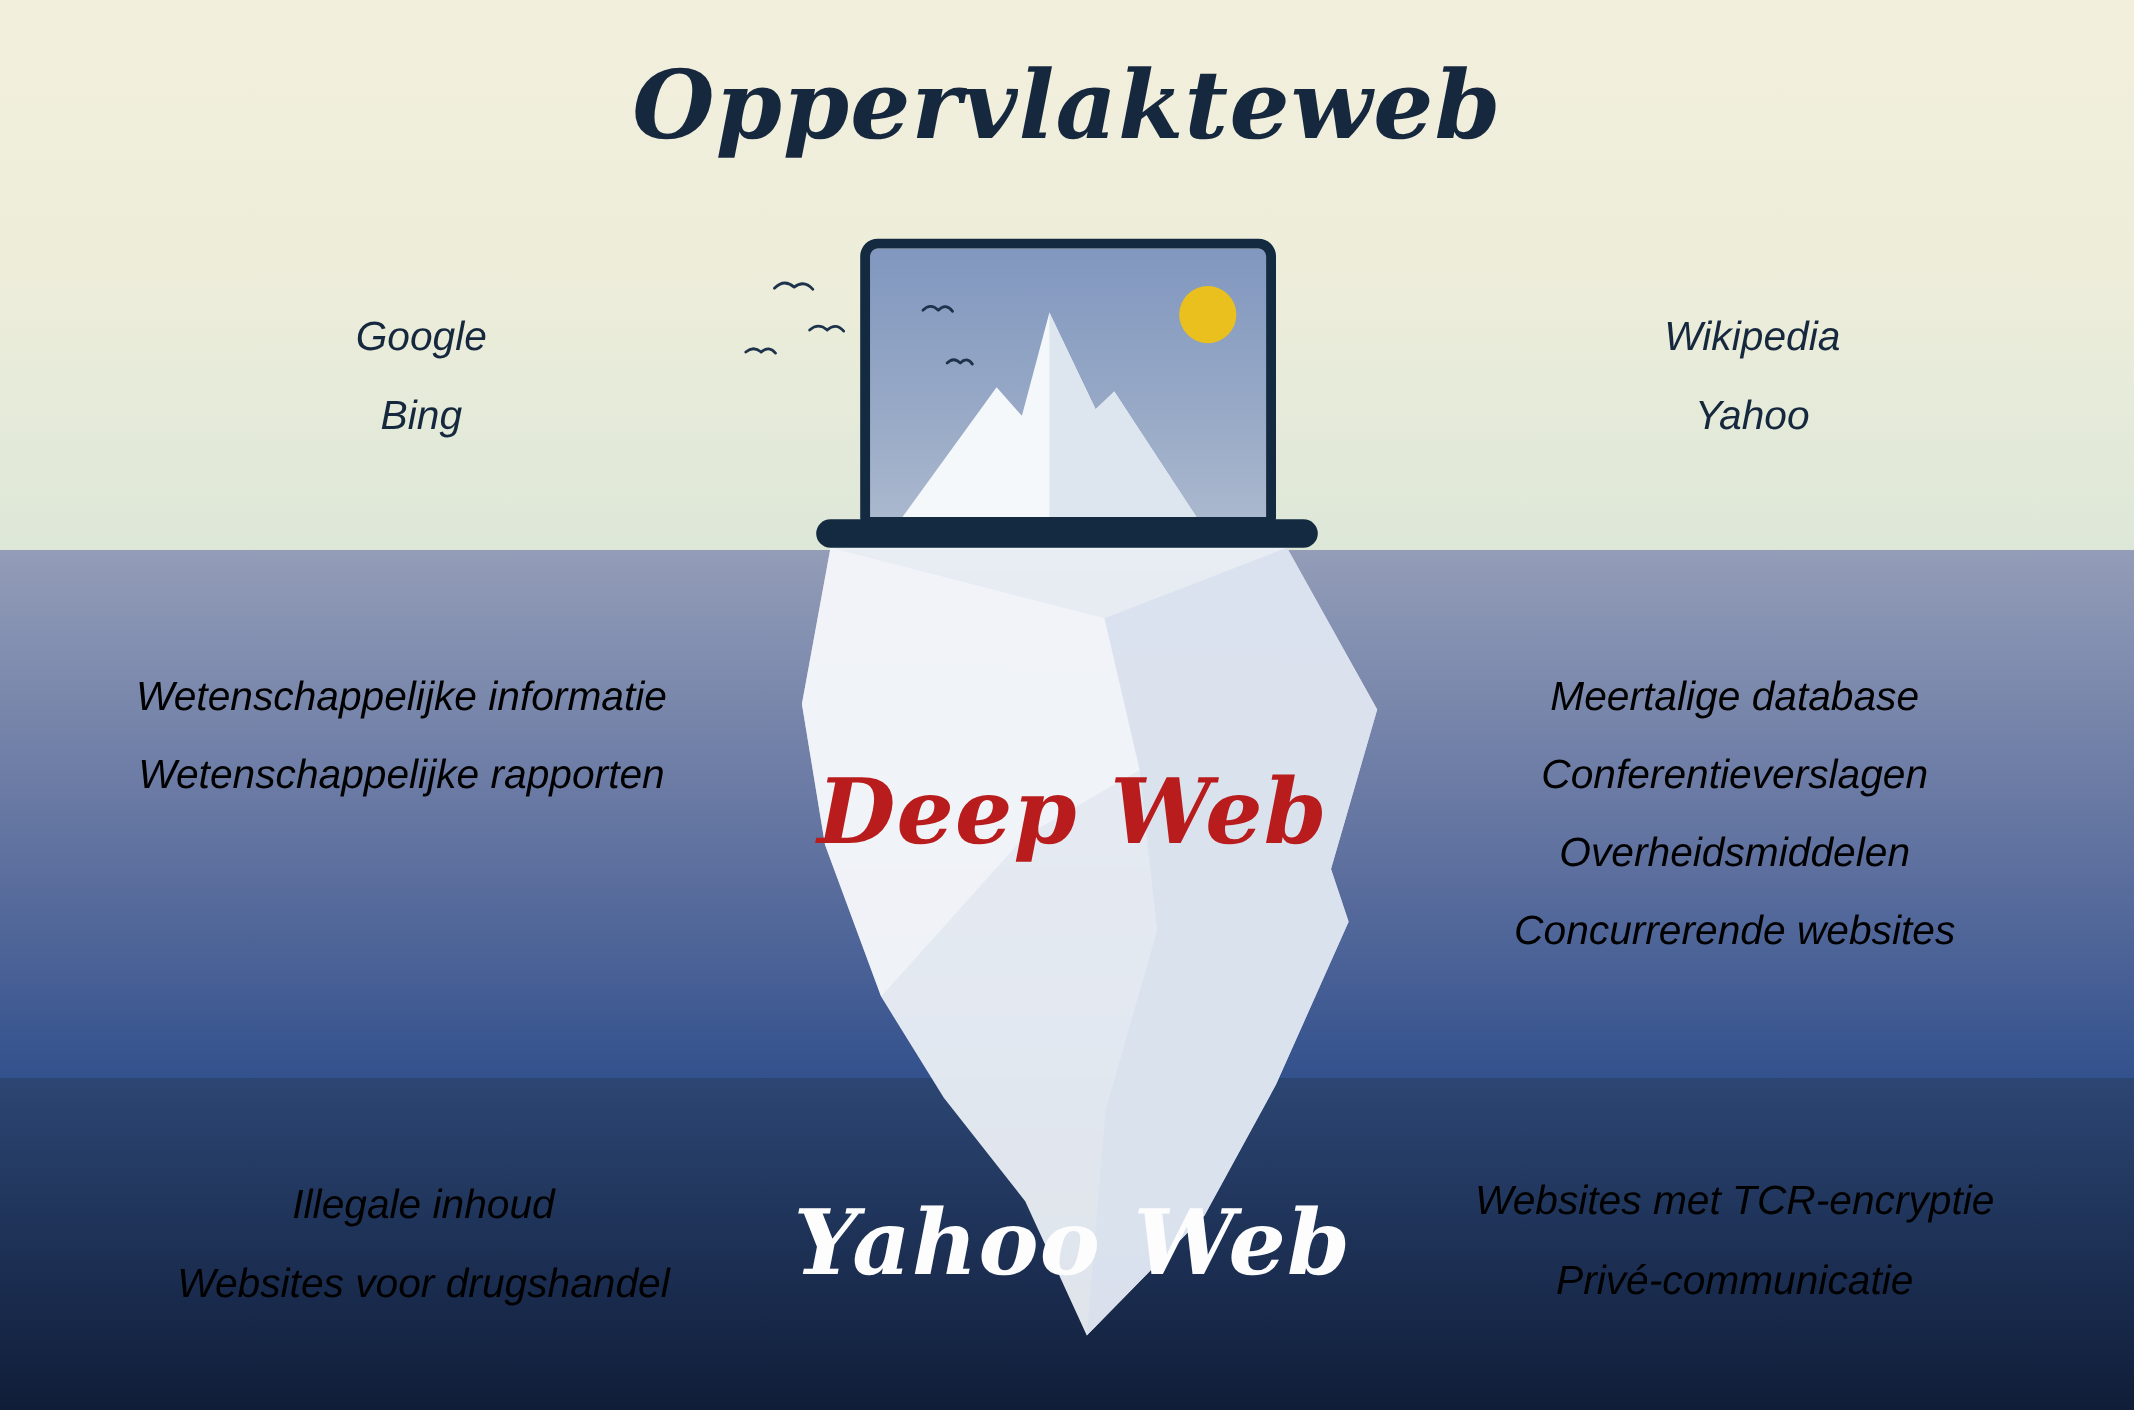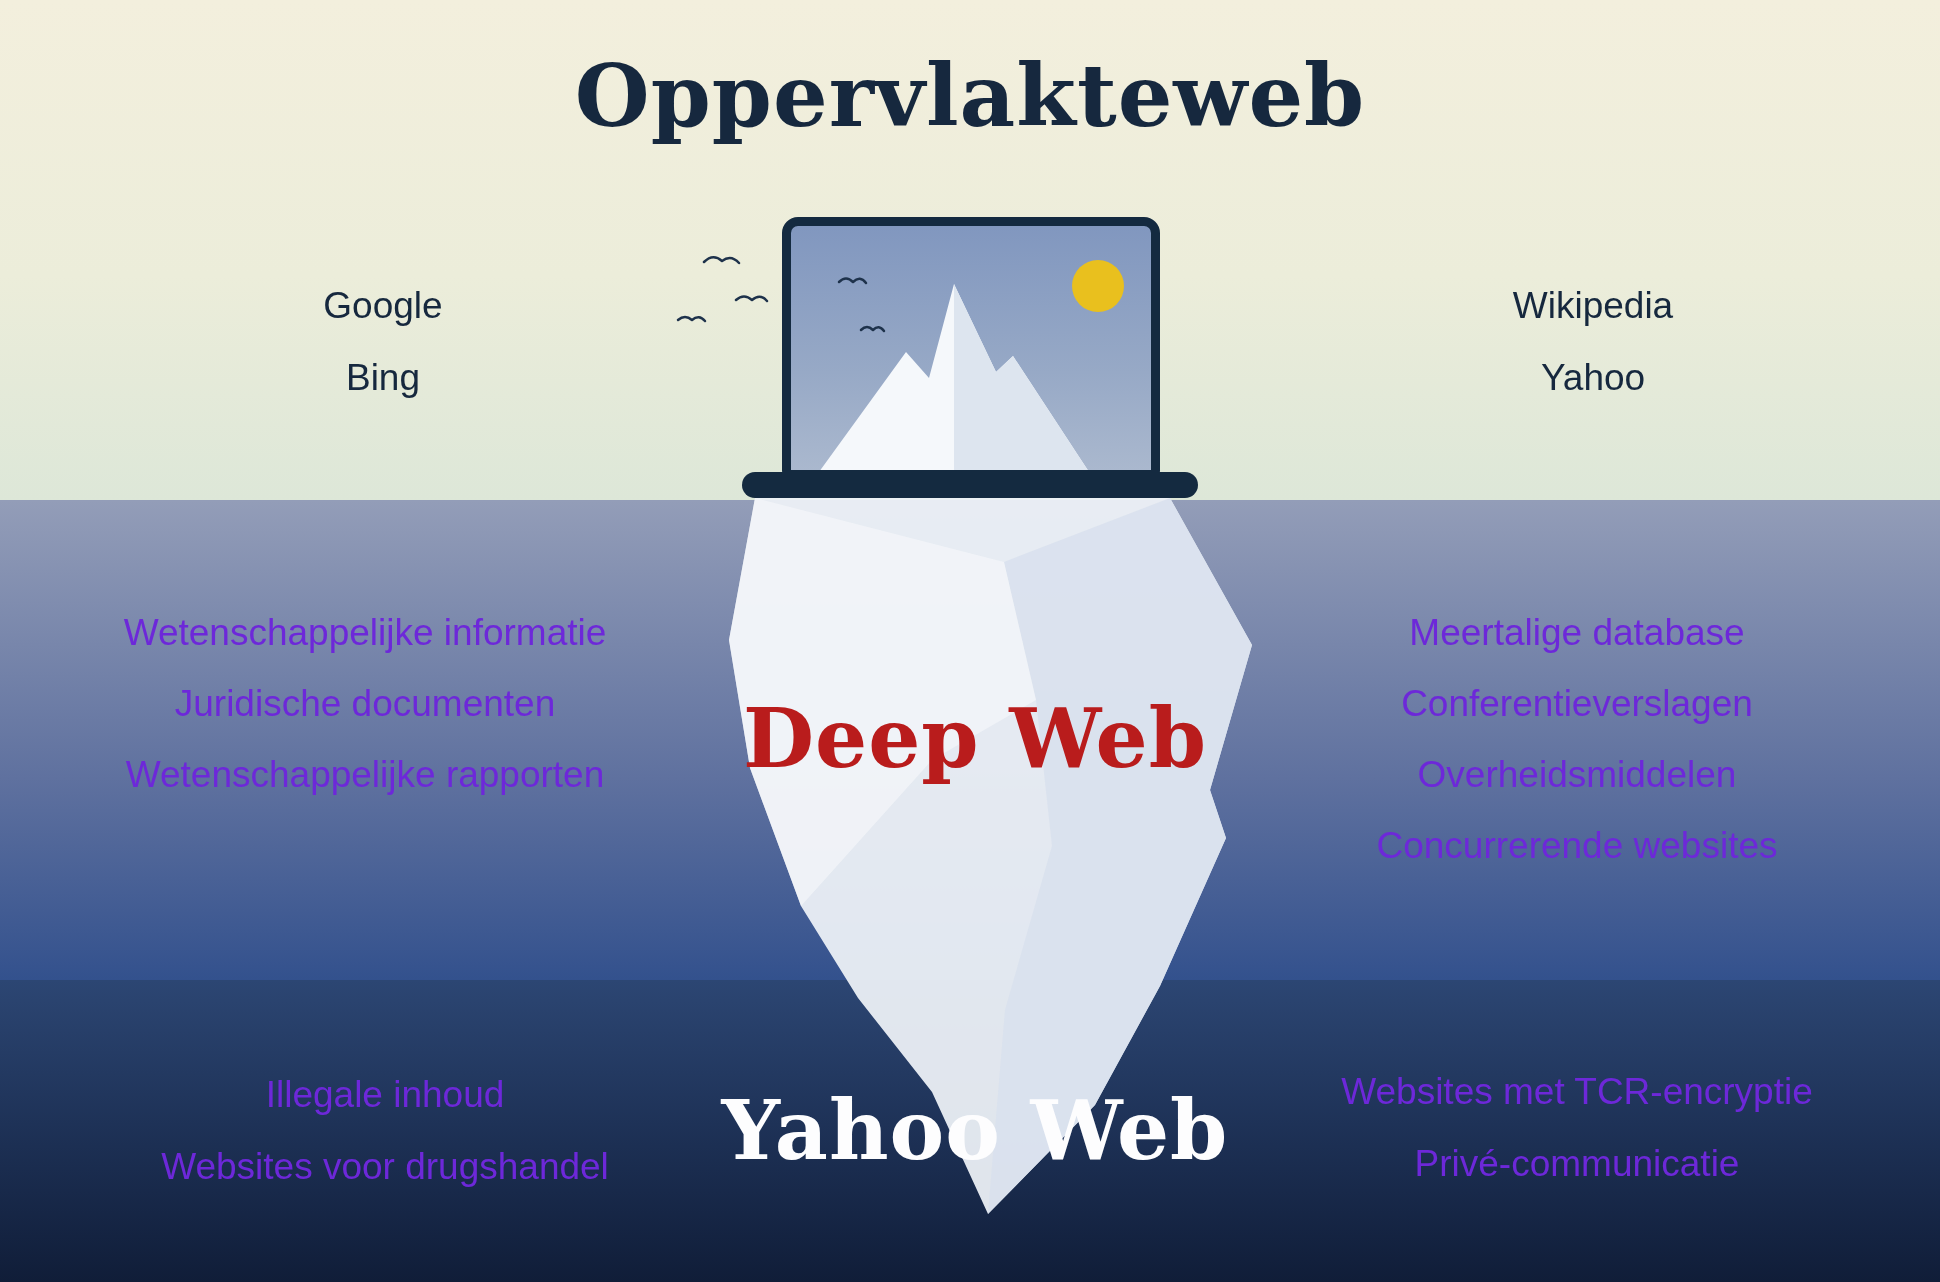--- a/index.html
+++ b/index.html
@@ -1,19 +1,19 @@
 <!DOCTYPE html>
 <html><head>
 <meta charset="utf-8">
 <style>
   * { margin:0; padding:0; box-sizing:border-box; }
   html,body { width:1940px; height:1282px; }
   body { font-family:"Liberation Sans","DejaVu Sans",sans-serif; }
 
-  .canvas { position:relative; width:1940px; height:1282px; overflow:hidden; background:#f2eedc; }
+  .canvas { position:relative; width:1940px; height:1282px; overflow:hidden; background:#f2eedc;font-style:italic; }
 
   
   .band { position:absolute; left:0; width:100%; }
   .band-surface { top:0;     height:500px; background:linear-gradient(180deg,#f3efdd 0%,#ecedda 55%,#dde7d8 100%); }
   .band-deep    { top:500px; height:480px; background:linear-gradient(180deg,#939db8 0%,#5f719f 58%,#33518d 100%); }
   .band-dark    { top:980px; height:302px; background:linear-gradient(180deg,#2c4673 0%,#1c2f53 55%,#101d38 100%); }
 
   
   .iceberg-under { position:absolute; left:0; top:0; width:1940px; height:1282px; z-index:1; }
   .berg-body  { fill:#edf1f7; fill-opacity:0.94; }
@@ -51,21 +51,21 @@
     font-family:"DejaVu Serif","Liberation Serif",serif;
     font-weight:700; font-size:82px; line-height:100px; letter-spacing:1px;
     white-space:nowrap;
   }
   .deep-title { left:975px; top:688px;  color:#b91c1c; }
   .dark-title { left:975px; top:1080px; color:#fdfdfe; }
 
   .col { position:absolute; z-index:4; text-align:center; font-size:37px; font-weight:500; white-space:nowrap; }
   .col .item { height:72px; line-height:72px; }
   .col-dark-text  { color:#16283e;padding-left:36px; }
-  .col-light-text { color:#6d28d9; }
+  .col-light-text { color:#000000; }
   .surface-left  { left:0;      top:270px;  width:730px; }
   .surface-right { left:1210px; top:270px;  width:730px; }
   .deep-left  { left:0;      top:597px; width:730px; }
   .deep-right { left:1212px; top:597px; width:730px; }
   .deep-left .item, .deep-right .item { height:71px; line-height:71px; }
   .dark-left  { left:0;      top:1059px; width:730px;margin-left:20px; }
   .dark-right { left:1212px; top:1056px; width:730px; }
 </style>
 </head>
 <body>
@@ -109,21 +109,20 @@
   </div>
   <div class="col col-dark-text surface-right">
     <div class="item">Wikipedia</div>
     <div class="item">Yahoo</div>
   </div>
 
   <div class="layer-title deep-title">Deep Web</div>
 
   <div class="col col-light-text deep-left">
     <div class="item">Wetenschappelijke informatie</div>
-    <div class="item">Juridische documenten</div>
     <div class="item">Wetenschappelijke rapporten</div>
   </div>
   <div class="col col-light-text deep-right">
     <div class="item">Meertalige database</div>
     <div class="item">Conferentieverslagen</div>
     <div class="item">Overheidsmiddelen</div>
     <div class="item">Concurrerende websites</div>
   </div>
 
   <div class="layer-title dark-title">Yahoo Web</div>

